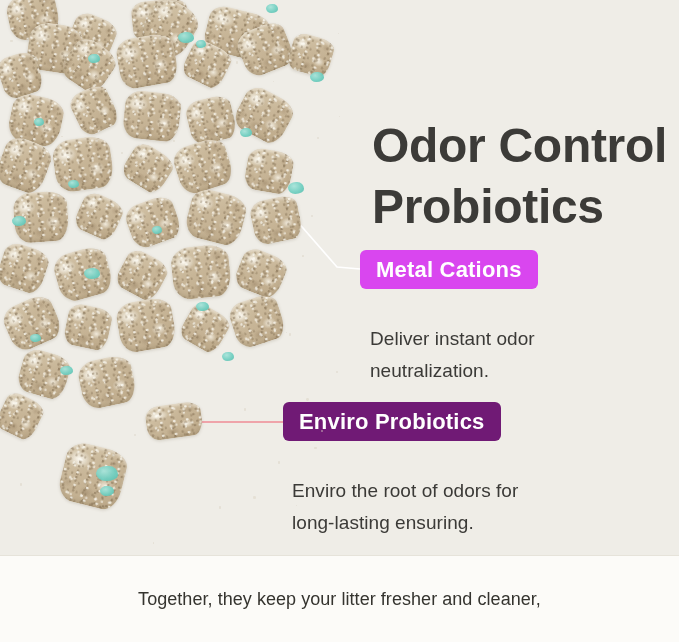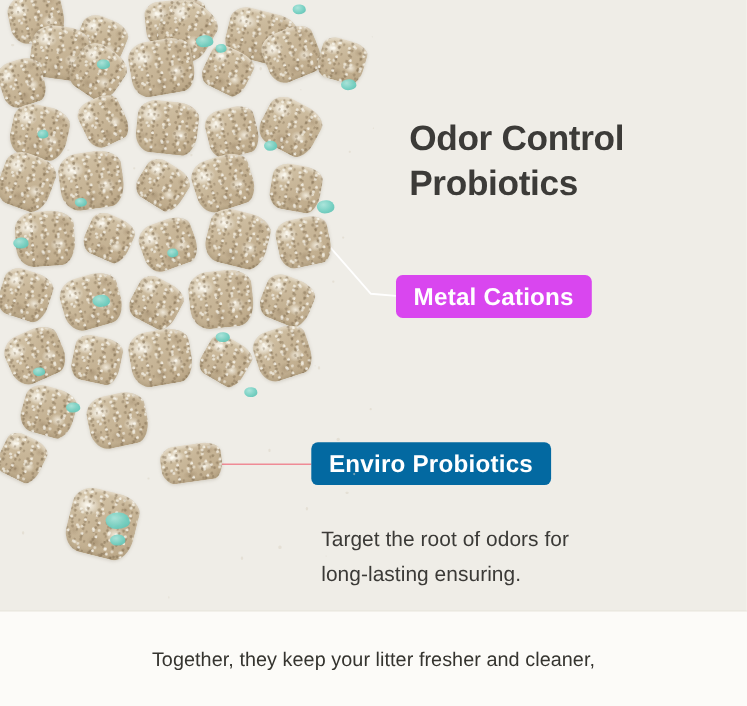--- a/index.html
+++ b/index.html
@@ -77,21 +77,21 @@
     border-radius: 50%;
     opacity: .55;
   }
 
   
   .headline {
     position: absolute;
     left: 372px;
     top: 84px;
     width: 300px;
-    font-size: 32px;
+    font-size: 48px;
     font-weight: bold;
     line-height: 1.26;
     letter-spacing: -0.3px;
     color: #3C3B38;
   }
   .badge {
     position: absolute;
     display: flex;
     align-items: center;
     border-radius: 6px;
@@ -105,21 +105,21 @@
     white-space: nowrap;
   }
   #badge-metal {
     left: 360px;
     top: 250px;
     background: #d946ef;
   }
   #badge-enviro {
     left: 283px;
     top: 402px;
-    background: #0369a1;
+    background: #701a75;
   }
   .body-copy {
     position: absolute;
     font-size: 19px;
     line-height: 1.66;
     color: #3B3A37;
     letter-spacing: .05px;
   }
   #copy-metal { left: 370px; top: 304px; width: 280px; }
   #copy-enviro { left: 292px; top: 456px; width: 300px; }
@@ -300,26 +300,27 @@
 
     <div class="marker" id="marker-metal"></div>
     <div class="marker" id="marker-enviro"></div>
 
     <h1 class="headline"><span>Odor Control</span><br><span>Probiotics</span></h1>
 
     <div class="badge" id="badge-metal">
         <span>Metal Cations</span>
       </div>
 
+    <p class="body-copy" id="copy-metal"><span>Deliver instant odor</span><br><span>neutralization.</span></p>
 
     <div class="badge" id="badge-enviro">
         <span>Enviro Probiotics</span>
       </div>
 
-    <p class="body-copy" id="copy-enviro"><span>Target the root of odors for</span><br><span>long-lasting ensuring.</span></p>
+    <p class="body-copy" id="copy-enviro"><span>Enviro the root of odors for</span><br><span>long-lasting ensuring.</span></p>
   </div>
 
   <div class="divider"></div>
 
   <div class="footer">
     <p class="footer-text"><span>Together, they keep your litter fresher and cleaner,</span><br></p>
   </div>
 
 </div>
 

